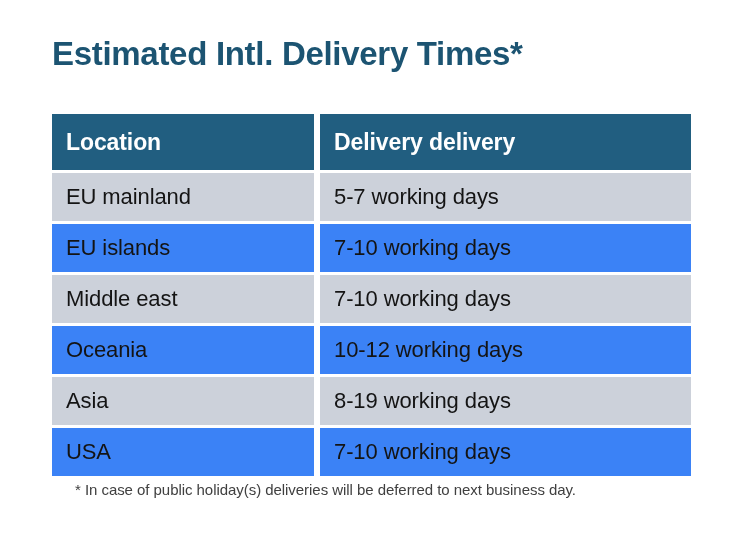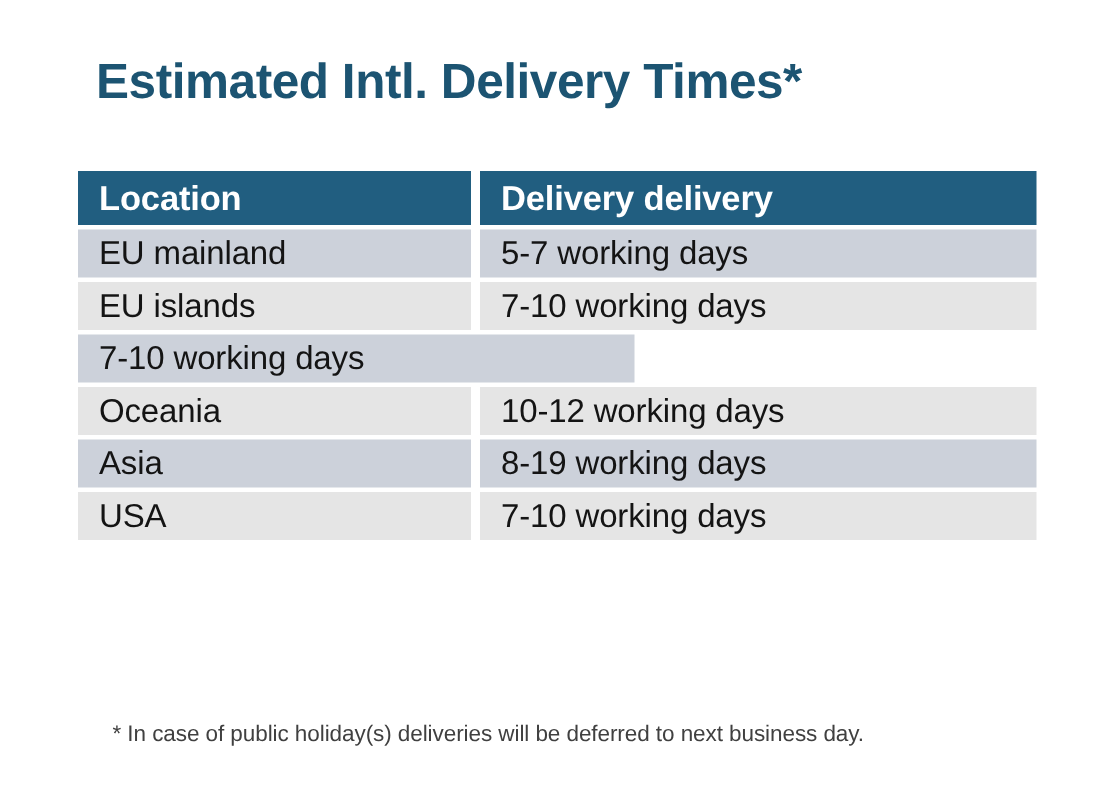--- a/index.html
+++ b/index.html
@@ -14,21 +14,21 @@
     overflow: hidden;
     position: relative;
   }
   .page {
     position: absolute;
     inset: 0;
     background: #ffffff;
   }
   .page-title {
     position: absolute;
-    left: 64px;
+    left: 52px;
     top: 36px;
     font-size: 33px;
     font-weight: 700;
     letter-spacing: -0.3px;
     color: #1c5472;
     line-height: 1.1;
     white-space: nowrap;
     text-align: right;
   }
   .delivery-table {
@@ -40,21 +40,21 @@
   .table-row {
     display: flex;
     gap: 6px;
     margin-bottom: 3px;
   }
   .table-row:last-child {
     margin-bottom: 12px;
   }
   .cell {
     box-sizing: border-box;
-    height: 32px;
+    height: 48px;
     display: flex;
     align-items: center;
     padding: 0 0 0 14px;
     font-size: 22px;
     color: #141414;
     letter-spacing: -0.1px;
     white-space: nowrap;
   }
   .cell-location {
     width: 262px;
@@ -62,27 +62,27 @@
   }
   .cell-delivery {
     width: 371px;
     flex: 0 0 371px;
   }
   .header-row .cell {
     background: #215e80;
     color: #ffffff;
     font-weight: 700;
     font-size: 23px;
-    height: 36px;
+    height: 56px;
   }
   .row-dark .cell {
     background: #ccd1da;
   }
   .row-light .cell {
-    background: #e5e5e5;
+    background: #3b82f6;
   }
   .table-footnote {
     position: absolute;
     left: 75px;
     top: 481px;
     font-size: 15px;
     color: #404040;
     letter-spacing: -0.05px;
     white-space: nowrap;
   }
@@ -105,20 +105,21 @@
       <div class="cell cell-location">EU mainland</div>
       <div class="cell cell-delivery">5-7 working days</div>
     </div>
 
     <div class="table-row row-light">
       <div class="cell cell-location">EU islands</div>
       <div class="cell cell-delivery">7-10 working days</div>
     </div>
 
     <div class="table-row row-dark">
+      <div class="cell cell-location">Middle east</div>
       <div class="cell cell-delivery">7-10 working days</div>
     </div>
 
     <div class="table-row row-light">
       <div class="cell cell-location">Oceania</div>
       <div class="cell cell-delivery">10-12 working days</div>
     </div>
 
     <div class="table-row row-dark">
       <div class="cell cell-location">Asia</div>

